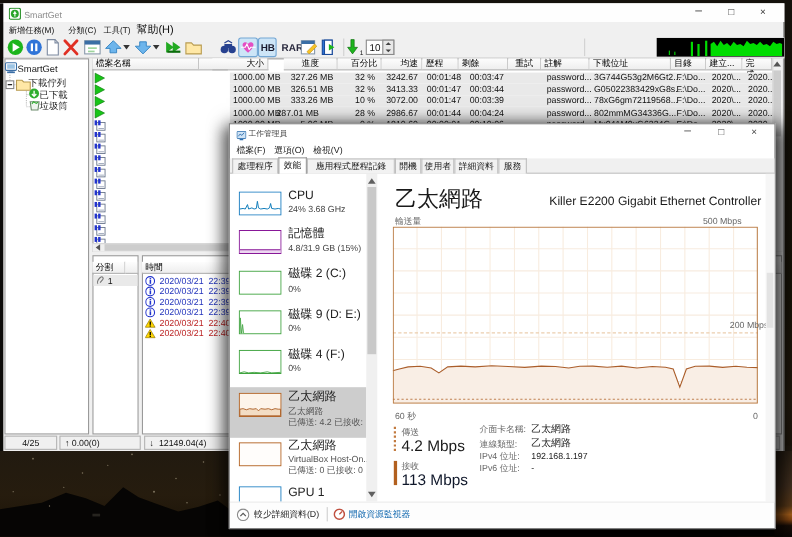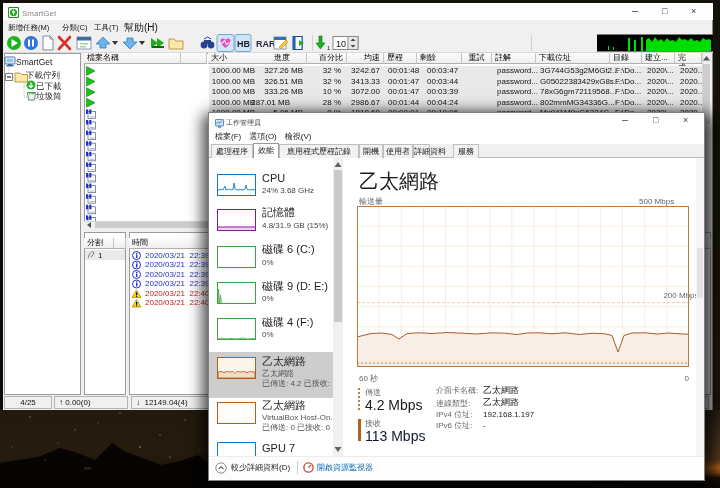--- a/index.html
+++ b/index.html
@@ -147,21 +147,21 @@
  <path d="M24.5 37.5 h8 l-1 7.5 h-6 Z" fill="#eef4ee" stroke="#6a8a6a"></path>
       <path d="M26 39.5 l1.5 -2 l2.5 1.5 l1.5 -1" stroke="#2fae2f" fill="none"></path>
 </svg>
 <div class="abs" style="left:16px;top:54px;color:#222;white-space:nowrap;font-size:8.5px;line-height:10px">SmartGet</div>
 <div class="abs" style="left:26px;top:66.5px;color:#222;white-space:nowrap;font-size:8.5px;line-height:10px">下載佇列</div>
 <div class="abs" style="left:36px;top:77.5px;color:#222;white-space:nowrap;font-size:8.5px;line-height:10px">已下載</div>
 <div class="abs" style="left:36px;top:87.5px;color:#222;white-space:nowrap;font-size:8.5px;line-height:10px">垃圾筒</div>
 <div class="abs" style="left:84px;top:50px;width:627px;height:176px;background:#fff;border:1px solid #9a9a9a"></div>
 <div class="hdr" style="left:84px;width:97px">檔案名稱</div>
 <div class="hdr" style="left:181px;width:26px"></div>
-<div class="hdr" style="left:208px;width:51px;">大小</div>
+<div class="hdr" style="left:193px;width:51px;text-align:right">大小</div>
 <div class="hdr" style="left:258px;width:49px;text-align:center">進度</div>
 <div class="hdr" style="left:307px;width:40px;text-align:right">百分比</div>
 <div class="hdr" style="left:347px;width:37px;text-align:right">均速</div>
 <div class="hdr" style="left:384px;width:33px">歷程</div>
 <div class="hdr" style="left:417px;width:45px">剩餘</div>
 <div class="hdr" style="left:462px;width:30px;text-align:center">重試</div>
 <div class="hdr" style="left:492px;width:44px">註解</div>
 <div class="hdr" style="left:536px;width:74px">下載位址</div>
 <div class="hdr" style="left:610px;width:32px">目錄</div>
 <div class="hdr" style="left:642px;width:33px">建立...</div>
@@ -317,41 +317,41 @@
 <div class="sbn" style="left:413px;top:1px;font-size:11px;color:#444">–</div>
 <div class="sbn" style="left:444px;top:2px;font-size:9px;color:#444">□</div>
 <div class="sbn" style="left:474px;top:2px;font-size:9px;color:#444">×</div>
 <div class="tmt" style="left:6px;top:19px">檔案(F)<span style="margin-left:8px">選項(O)</span><span style="margin-left:8px">檢視(V)</span></div>
 <div class="abs" style="left:0;top:31px;width:495px;height:14px;background:#f0f0f0;border-bottom:1px solid #b9b9b9"></div>
 <div class="tab" style="left:2px;width:42px">處理程序</div>
 <div class="tab" style="left:44px;width:26px;background:#fff;height:15px;top:30px;border-color:#9a9a9a;z-index:2">效能</div>
 <div class="tab" style="left:70px;width:80px">應用程式歷程記錄</div>
 <div class="tab" style="left:150px;width:24px">開機</div>
 <div class="tab" style="left:174px;width:30px">使用者</div>
-<div class="tab" style="left:204px;width:17px">詳細資料</div>
+<div class="tab" style="left:204px;width:40px">詳細資料</div>
 <div class="tab" style="left:244px;width:26px">服務</div>
 <div class="abs" style="left:0;top:45px;width:495px;height:298px;background:#fff"></div>
 <div class="abs" style="left:0;top:239px;width:124px;height:46px;background:#cdcdcd"></div>
 <svg class="abs" style="left:8px;top:60.5px" width="39" height="22" viewBox="0 0 39 22">
  <rect x="0.5" y="0.5" width="38" height="21" fill="#fff" stroke="#1379bf"></rect>
  <path d="M1 16 L4 15.5 L6 16 L8 12 L9 16 L12 15 L14 16 L16 15.5 L17 9 L18 15 L20 16 L23 15.5 L26 16 L28 15 L29 11 L30 15.5 L33 16 L36 15.5 L38 16" stroke="#117dbb" fill="none" stroke-width="0.9"></path>
 </svg>
 <div class="sbt" style="left:53px;top:59px">CPU</div>
 <div class="sbs" style="left:53px;top:72.5px;color:#444">24% 3.68 GHz</div>
 <svg class="abs" style="left:8px;top:95.5px" width="39" height="22" viewBox="0 0 39 22">
  <rect x="0.5" y="0.5" width="38" height="21" fill="#fff" stroke="#881798"></rect>
  <rect x="1" y="18" width="37" height="3" fill="#ecd7f0"></rect>
  <path d="M1 18 L38 18" stroke="#881798" stroke-width="1"></path>
 </svg>
 <div class="sbt" style="left:53px;top:93px">記憶體</div>
 <div class="sbs" style="left:53px;top:107.5px;color:#444">4.8/31.9 GB (15%)</div>
 <svg class="abs" style="left:8px;top:132.5px" width="39" height="22" viewBox="0 0 39 22">
  <rect x="0.5" y="0.5" width="38" height="21" fill="#fff" stroke="#3fa33f"></rect>
 </svg>
-<div class="sbt" style="left:53px;top:130px">磁碟 6 (C:)</div>
+<div class="sbt" style="left:53px;top:130px">磁碟 2 (C:)</div>
 <div class="sbs" style="left:53px;top:144.5px;color:#444">0%</div>
 <svg class="abs" style="left:8px;top:169px" width="39" height="22" viewBox="0 0 39 22">
  <rect x="0.5" y="0.5" width="38" height="21" fill="#fff" stroke="#3fa33f"></rect>
  <path d="M1 21 L1.5 7 L2.5 21 L3.5 13 L4.5 21" fill="#bfe3bf" stroke="#3fa33f" stroke-width="0.7"></path>
 </svg>
 <div class="sbt" style="left:53px;top:166.5px">磁碟 9 (D: E:)</div>
 <div class="sbs" style="left:53px;top:181px;color:#444">0%</div>
 <svg class="abs" style="left:8px;top:205px" width="39" height="22" viewBox="0 0 39 22">
  <rect x="0.5" y="0.5" width="38" height="21" fill="#fff" stroke="#3fa33f"></rect>
  <path d="M1 21 L5 20 L9 21 L14 20.5 L20 21 L26 20 L30 21 L38 20.5" stroke="#3fa33f" fill="none" stroke-width="0.8"></path>
@@ -367,30 +367,31 @@
 <div class="sbs" style="left:53px;top:265.5px;color:#555">已傳送: 4.2 已接收:</div>
 <svg class="abs" style="left:8px;top:288.5px" width="39" height="22" viewBox="0 0 39 22">
  <rect x="0.5" y="0.5" width="38" height="21" fill="#fffdfb" stroke="#b2601f"></rect>
 </svg>
 <div class="sbt" style="left:53px;top:286px">乙太網路</div>
 <div class="sbs" style="left:53px;top:300px;color:#555">VirtualBox Host-On...</div>
 <div class="sbs" style="left:53px;top:310px;color:#555">已傳送: 0 已接收: 0</div>
 <svg class="abs" style="left:8px;top:328.5px" width="39" height="15" viewBox="0 0 39 15">
  <path d="M0.5 14.5 L0.5 0.5 L38.5 0.5 L38.5 14.5" fill="#fff" stroke="#1379bf"></path>
 </svg>
-<div class="sbt" style="left:53px;top:329px">GPU 7</div>
+<div class="sbt" style="left:53px;top:329px">GPU 1</div>
 <div class="abs" style="left:124px;top:45px;width:10px;height:298px;background:#f0f0f0"></div>
 <svg class="abs" style="left:124px;top:47px" width="10" height="9">
       <path d="M5 2 L8.5 7 L1.5 7 Z" fill="#606060"></path>
     </svg>
 <div class="abs" style="left:125px;top:57px;width:8px;height:152px;background:#c9c9c9"></div>
 <svg class="abs" style="left:124px;top:332px" width="10" height="9">
       <path d="M1.5 2 L8.5 2 L5 7 Z" fill="#606060"></path>
     </svg>
 <div class="abs" style="left:150px;top:57px;font-size:20px;line-height:22px;color:#1a1a1a">乙太網路</div>
+<div class="abs" style="left:250px;top:64px;width:233px;text-align:right;font-size:11px;line-height:13px;color:#1a1a1a;white-space:nowrap">Killer E2200 Gigabit Ethernet Controller</div>
 <div class="dl" style="left:150px;top:84px">輸送量</div>
 <div class="dl" style="left:430px;top:84px;width:50px;text-align:left">500 Mbps</div>
 <svg class="abs" style="left:148px;top:93px" width="332" height="161" viewBox="0 0 332 161">
  <rect width="332" height="161" fill="#fff"></rect>
  <g stroke="#f8ecdf" stroke-width="1">
   <path d="M309.9 0 V161 M287.7 0 V161 M265.6 0 V161 M243.5 0 V161 M221.3 0 V161 M199.2 0 V161 M177.1 0 V161 M154.9 0 V161 M132.8 0 V161 M110.7 0 V161 M88.5 0 V161 M66.4 0 V161 M44.3 0 V161 M22.1 0 V161"></path>
   <path d="M0 140.9 H332 M0 120.75 H332 M0 100.6 H332 M0 80.5 H332 M0 60.4 H332 M0 40.25 H332 M0 20.1 H332"></path>
  </g>
  <path d="M0 96.6 H332" stroke="#ecceae" stroke-width="1" stroke-dasharray="3,2"></path>
  <path id="crv" d="M0 131 L6 129.5 L14 127.5 L25 127 L35 128.5 L42 133 L50 127.5 L62 126.8 L75 127.5 L90 126.5 L105 127.2 L120 128 L135 126.8 L148 127.2 L160 128.5 L170 127 L182 126.8 L195 127.8 L208 126.8 L222 128.5 L236 127.2 L248 127.8 L255 129.5 L261 146 L267 129.5 L275 127 L288 126.8 L300 128 L312 127 L322 127.8 L332 128.2 L332 161 L0 161 Z" fill="#f9eee5"></path>

